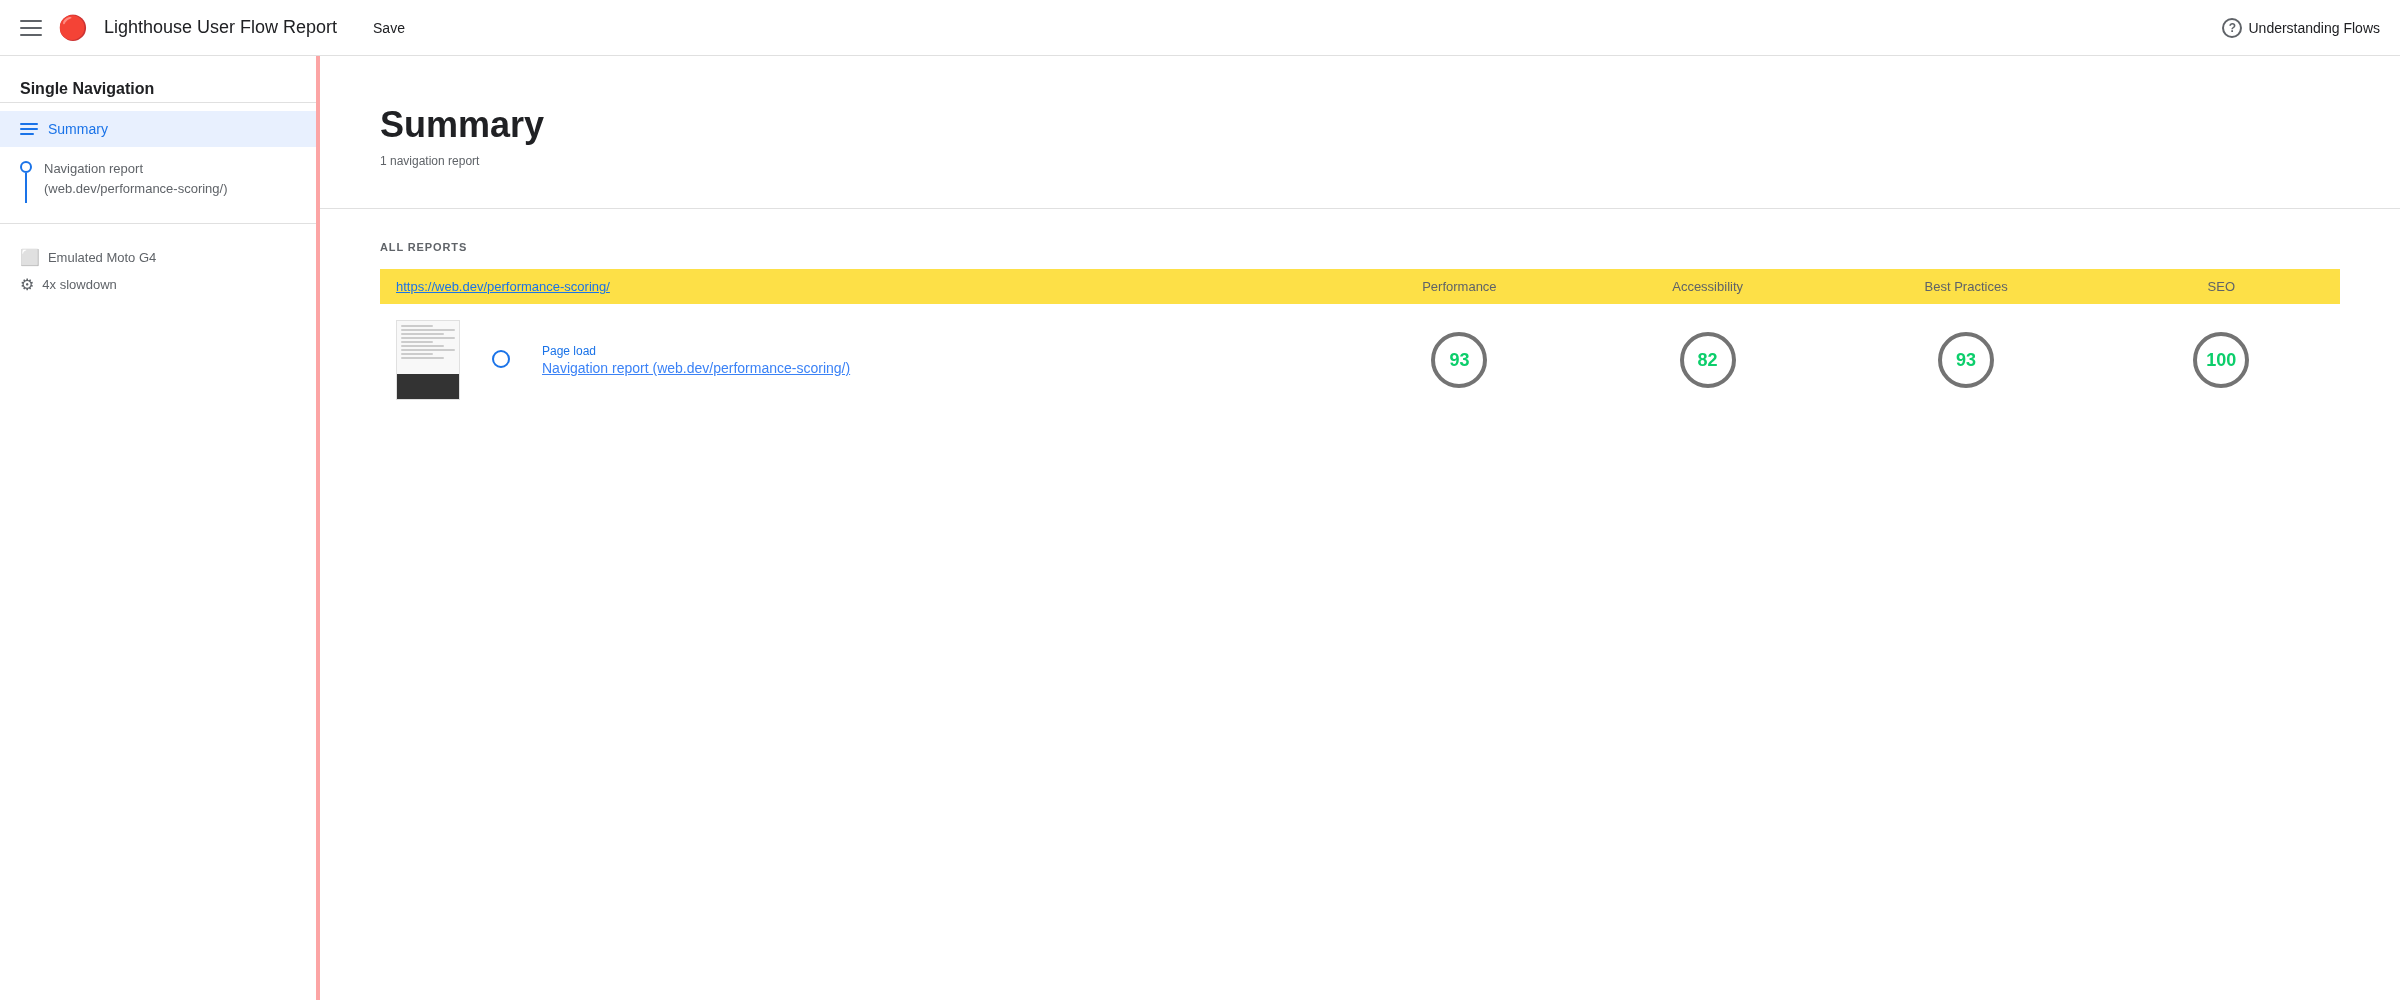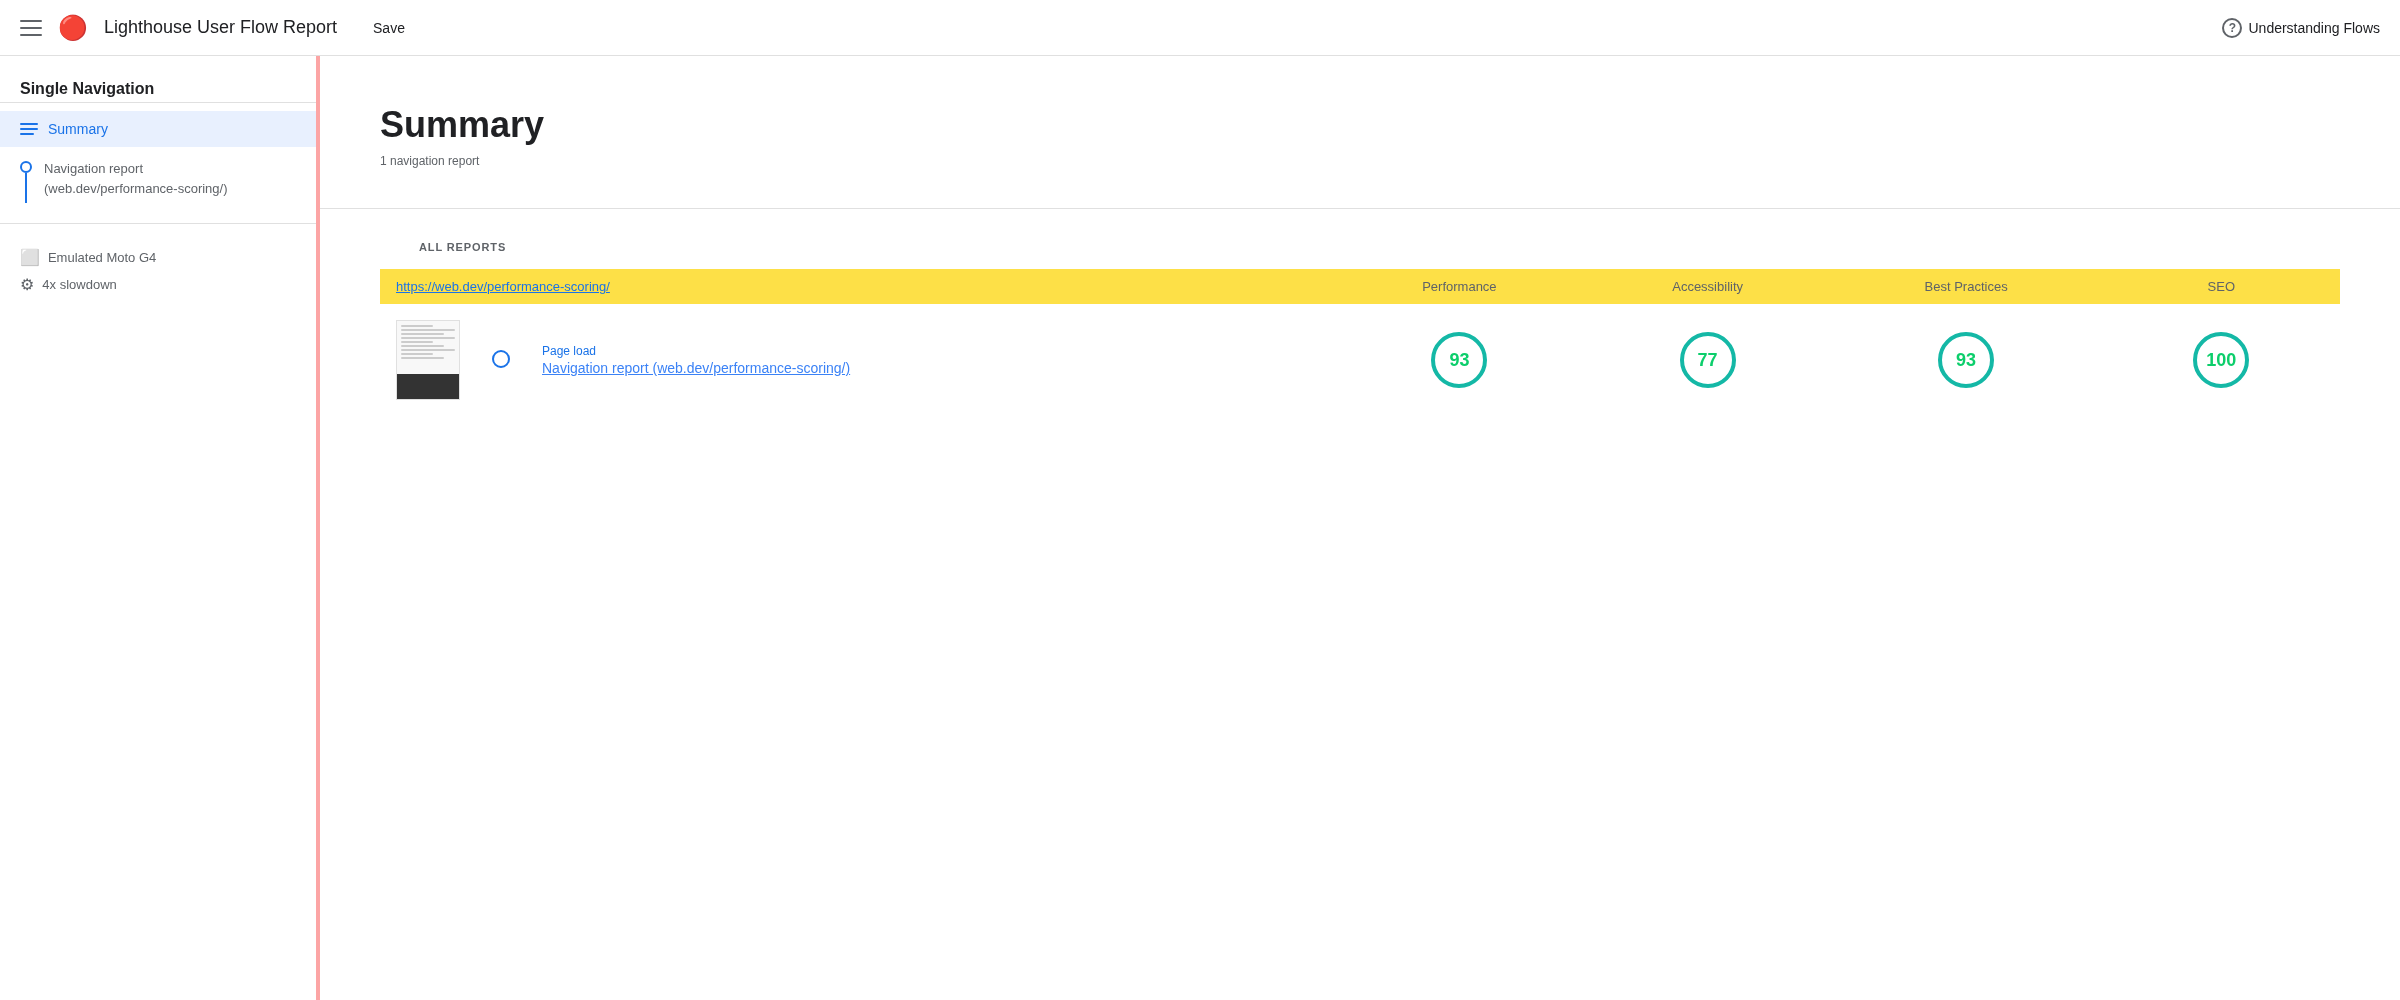--- a/index.html
+++ b/index.html
@@ -91,21 +91,21 @@
     .main { flex: 1; overflow-y: auto; }
 
     .summary-section {
       padding: 48px 60px 40px;
       border-bottom: 1px solid #e0e0e0;
     }
     .summary-title { font-size: 36px; font-weight: 700; margin-bottom: 8px; }
     .summary-subtitle { font-size: 12px; color: #5f6368; }
 
     .reports-section { padding: 32px 60px; }
-    .reports-label { font-size: 11px; font-weight: 600; letter-spacing: 0.08em; color: #5f6368; text-transform: uppercase; margin-bottom: 16px; margin-left: 39px; }
+    .reports-label { font-size: 11px; font-weight: 600; letter-spacing: 0.08em; color: #5f6368; text-transform: uppercase; margin-bottom: 16px; }
 
     .reports-table { width: 100%; border-collapse: collapse; }
 
     .reports-header-row {
       background: #fde047;
     }
     .reports-header-row th {
       padding: 10px 16px;
       font-size: 13px;
       font-weight: 500;
@@ -161,21 +161,21 @@
     .report-name-link { font-size: 14px; color: #3b82f6; text-decoration: underline; cursor: pointer; }
 
     .score-cell { text-align: center; }
     .score-circle {
       display: inline-flex;
       align-items: center;
       justify-content: center;
       width: 56px;
       height: 56px;
       border-radius: 50%;
-      border: 4px solid #14b8a6;
+      border: 4px solid #737373;
       font-size: 18px;
       font-weight: 700;
       color: #0cce6b;
       background: #fff;
     }
 
     
     .list-lines {
       display: flex;
       flex-direction: column;
@@ -295,21 +295,21 @@
               <span class="radio-circle"></span>
             </td>
             <td class="report-name-cell">
               <div class="report-type">Page load</div>
               <a class="report-name-link">Navigation report (web.dev/performance-scoring/)</a>
             </td>
             <td class="score-cell">
               <div class="score-circle">93</div>
             </td>
             <td class="score-cell">
-              <div class="score-circle">77</div>
+              <div class="score-circle">82</div>
             </td>
             <td class="score-cell">
               <div class="score-circle">93</div>
             </td>
             <td class="score-cell">
               <div class="score-circle">100</div>
             </td>
           </tr>
         </tbody>
       </table>

